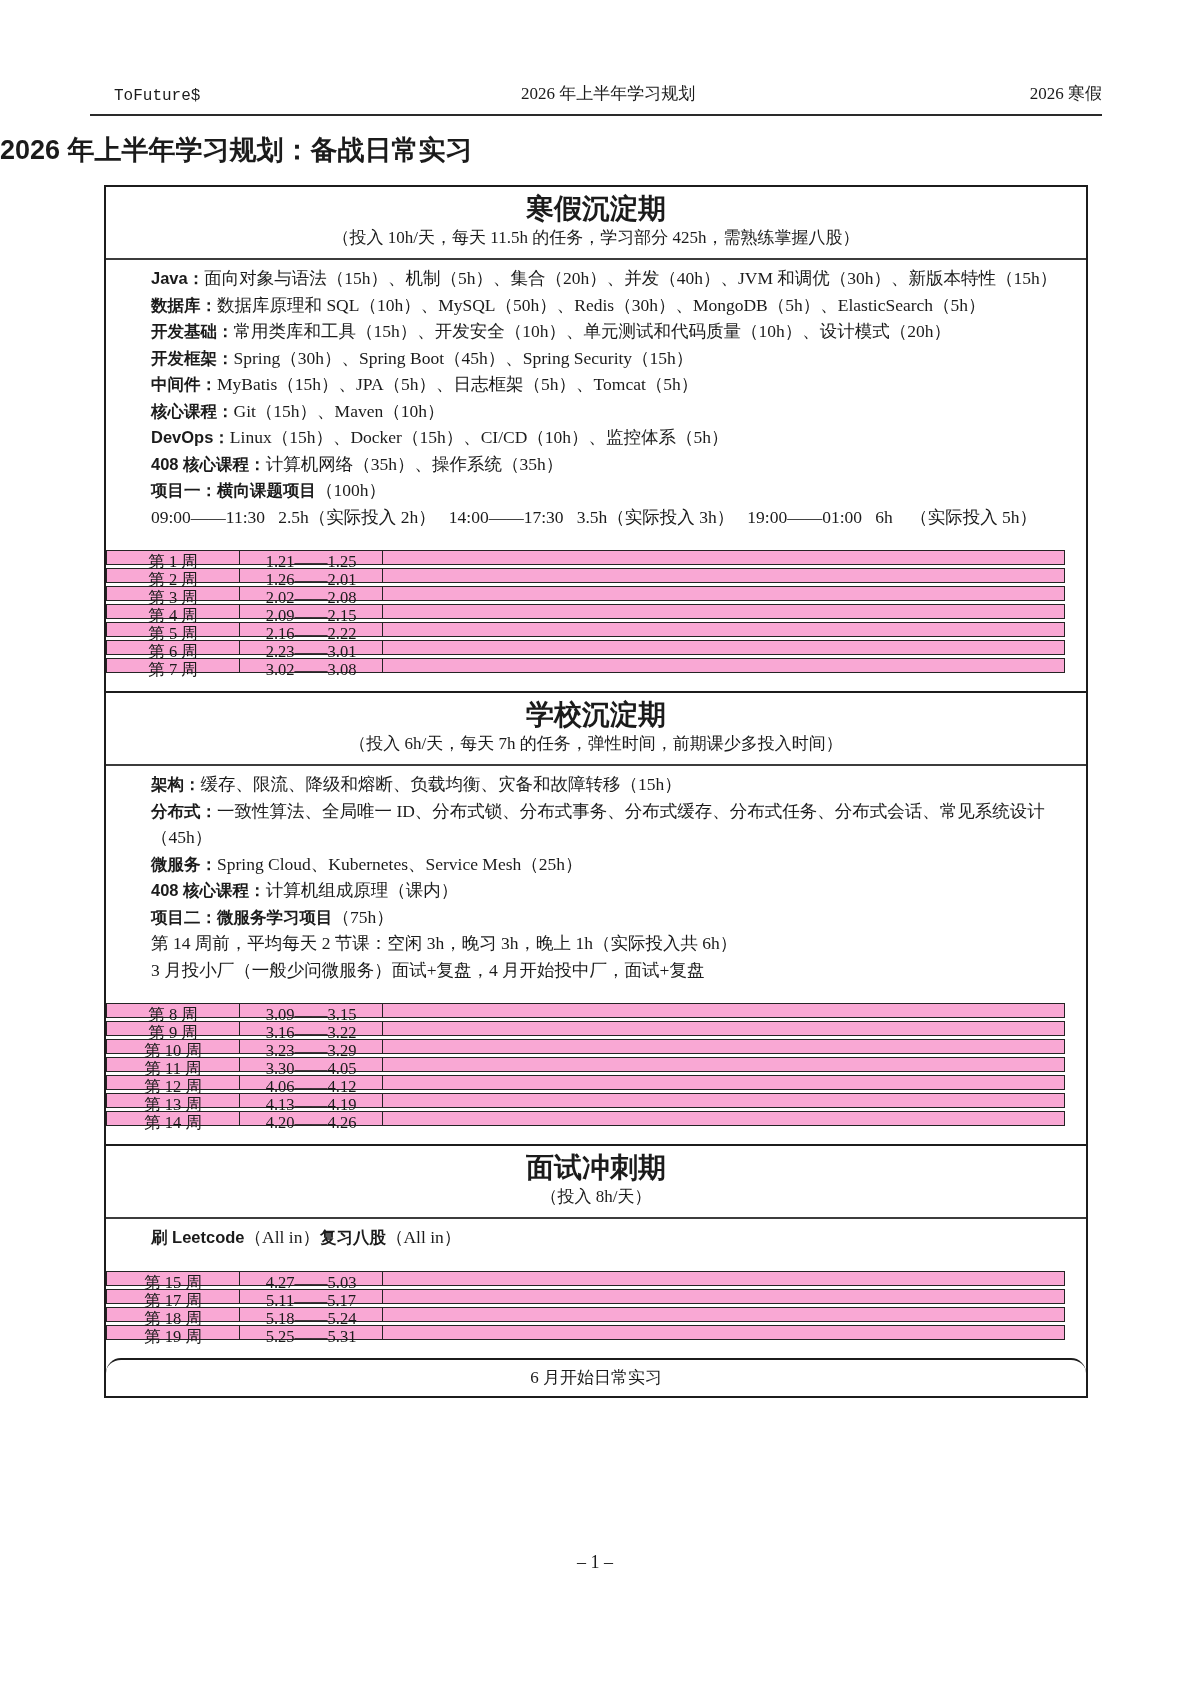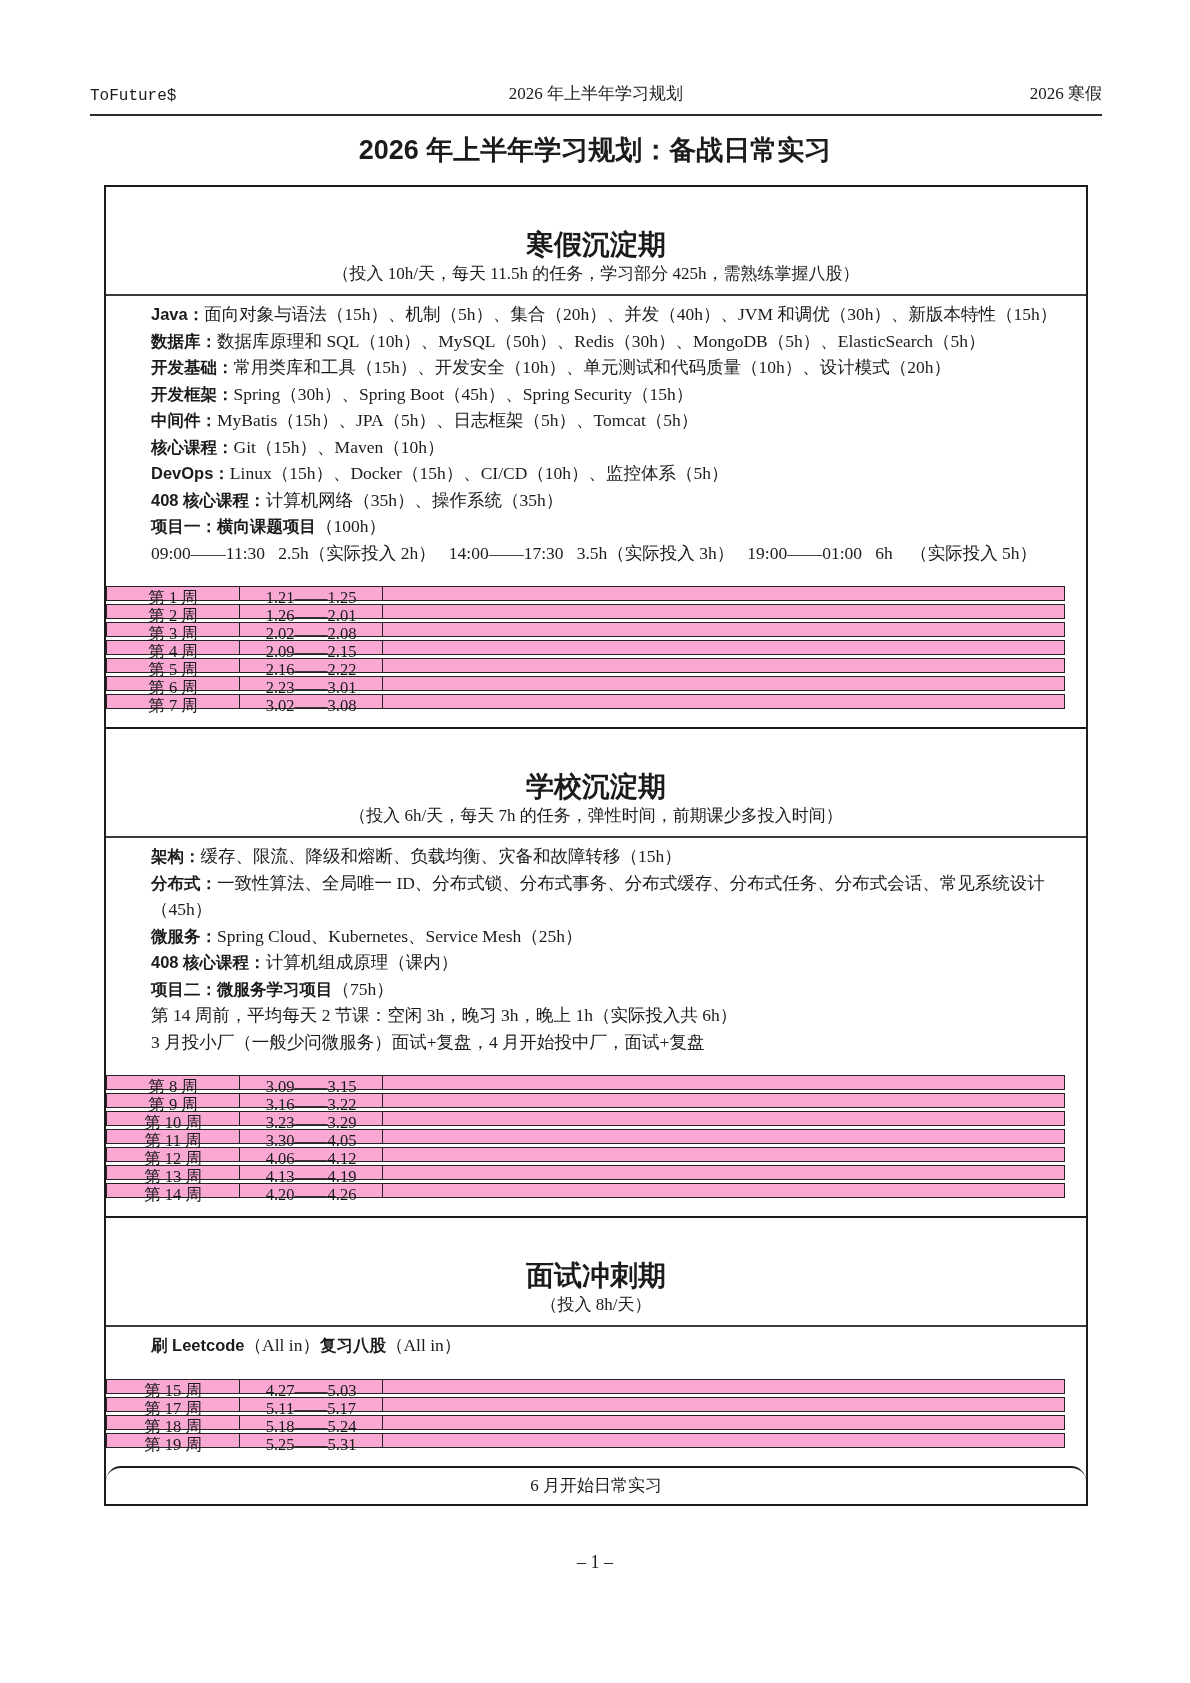--- a/index.html
+++ b/index.html
@@ -10,46 +10,46 @@
     overflow:hidden;
   }
 
   
   .pagehead {
     position:absolute; top:82px; left:90px; width:1012px;
     display:flex; align-items:flex-end;
     font-size:17px; padding-bottom:9px;
     border-bottom:2px solid #2a2a2a;
   }
-  .pagehead .ph-left   { width:28%; text-align:left;  font-family:"Liberation Mono", monospace; font-size:16px; }
+  .pagehead .ph-left   { width:28%; text-align:left;  font-family:"Liberation Mono", monospace; font-size:16px;margin-left:24px; }
   .pagehead .ph-center { width:44%; text-align:center; }
   .pagehead .ph-right  { width:28%; text-align:right; }
 
   
   .doc-title {
     position:absolute; top:132px; left:0; width:100%;
-    text-align:center; font-size:27px; font-weight:bold;
+    text-align:left; font-size:27px; font-weight:bold;
     font-family:"Liberation Sans", sans-serif;
     margin:0;
   }
 
   
   .box {
     position:absolute; top:185px; left:104px; width:984px;
     box-sizing:border-box;
     border:2px solid #1c1c1c;
     background:#fff;
   }
 
   .plan-section + .plan-section { border-top:2px solid #1c1c1c; }
 
   .sec-title {
     text-align:center; font-weight:bold;
     font-family:"Liberation Sans", sans-serif;
-    font-size:28px; line-height:34px; padding-top:5px;margin-top:36px;
+    font-size:28px; line-height:34px; padding-top:5px;
   }
   .sec-sub {
     text-align:center; font-size:17px; line-height:24px;
     padding:0 0 8px 0;
   }
   .sec-sep { border-top:2.5px solid #3c3c3c; }
 
   .sec-lines { padding:5px 8px 19px 9px;margin-left:36px; }
   .sec-lines p {
     margin:0; font-size:17.5px; line-height:26.5px;

